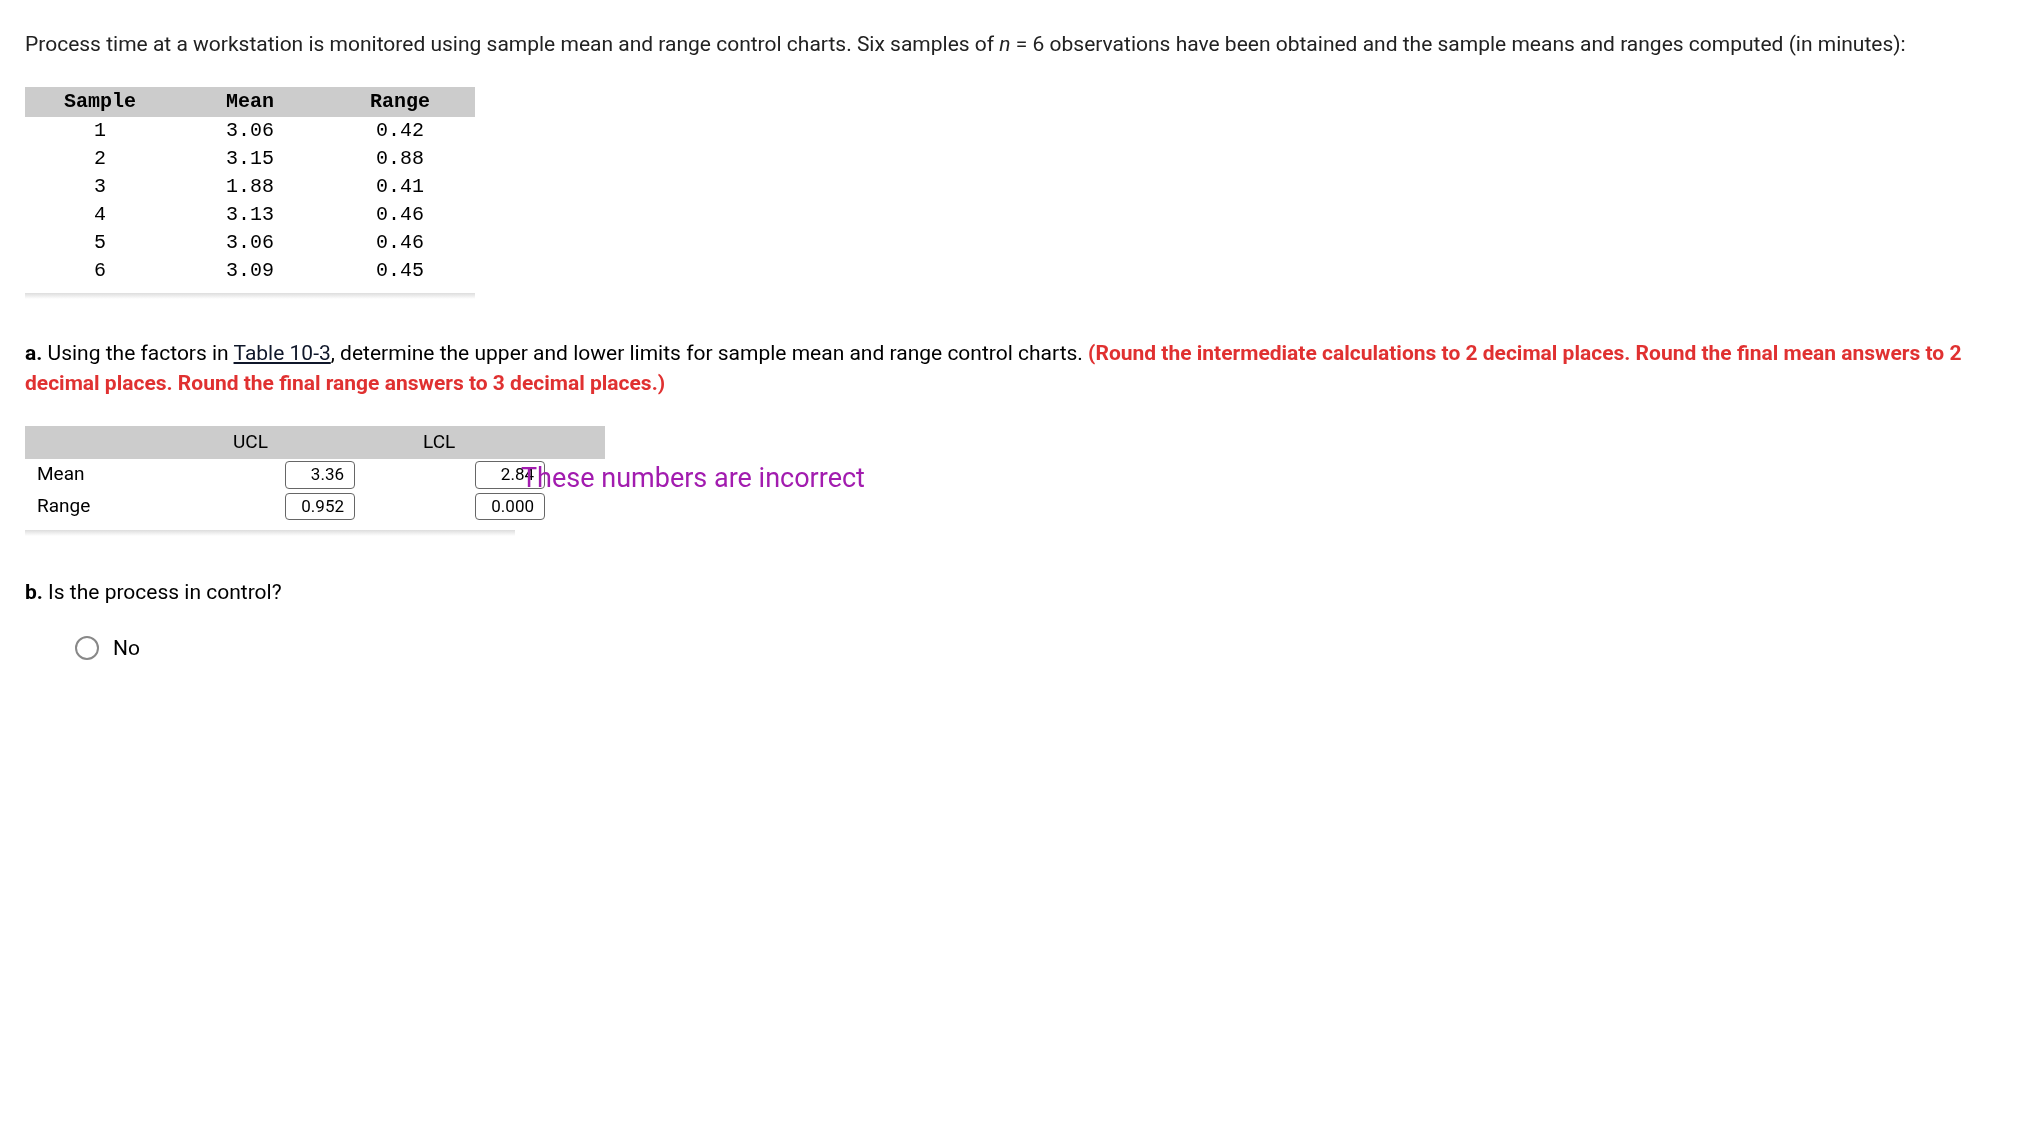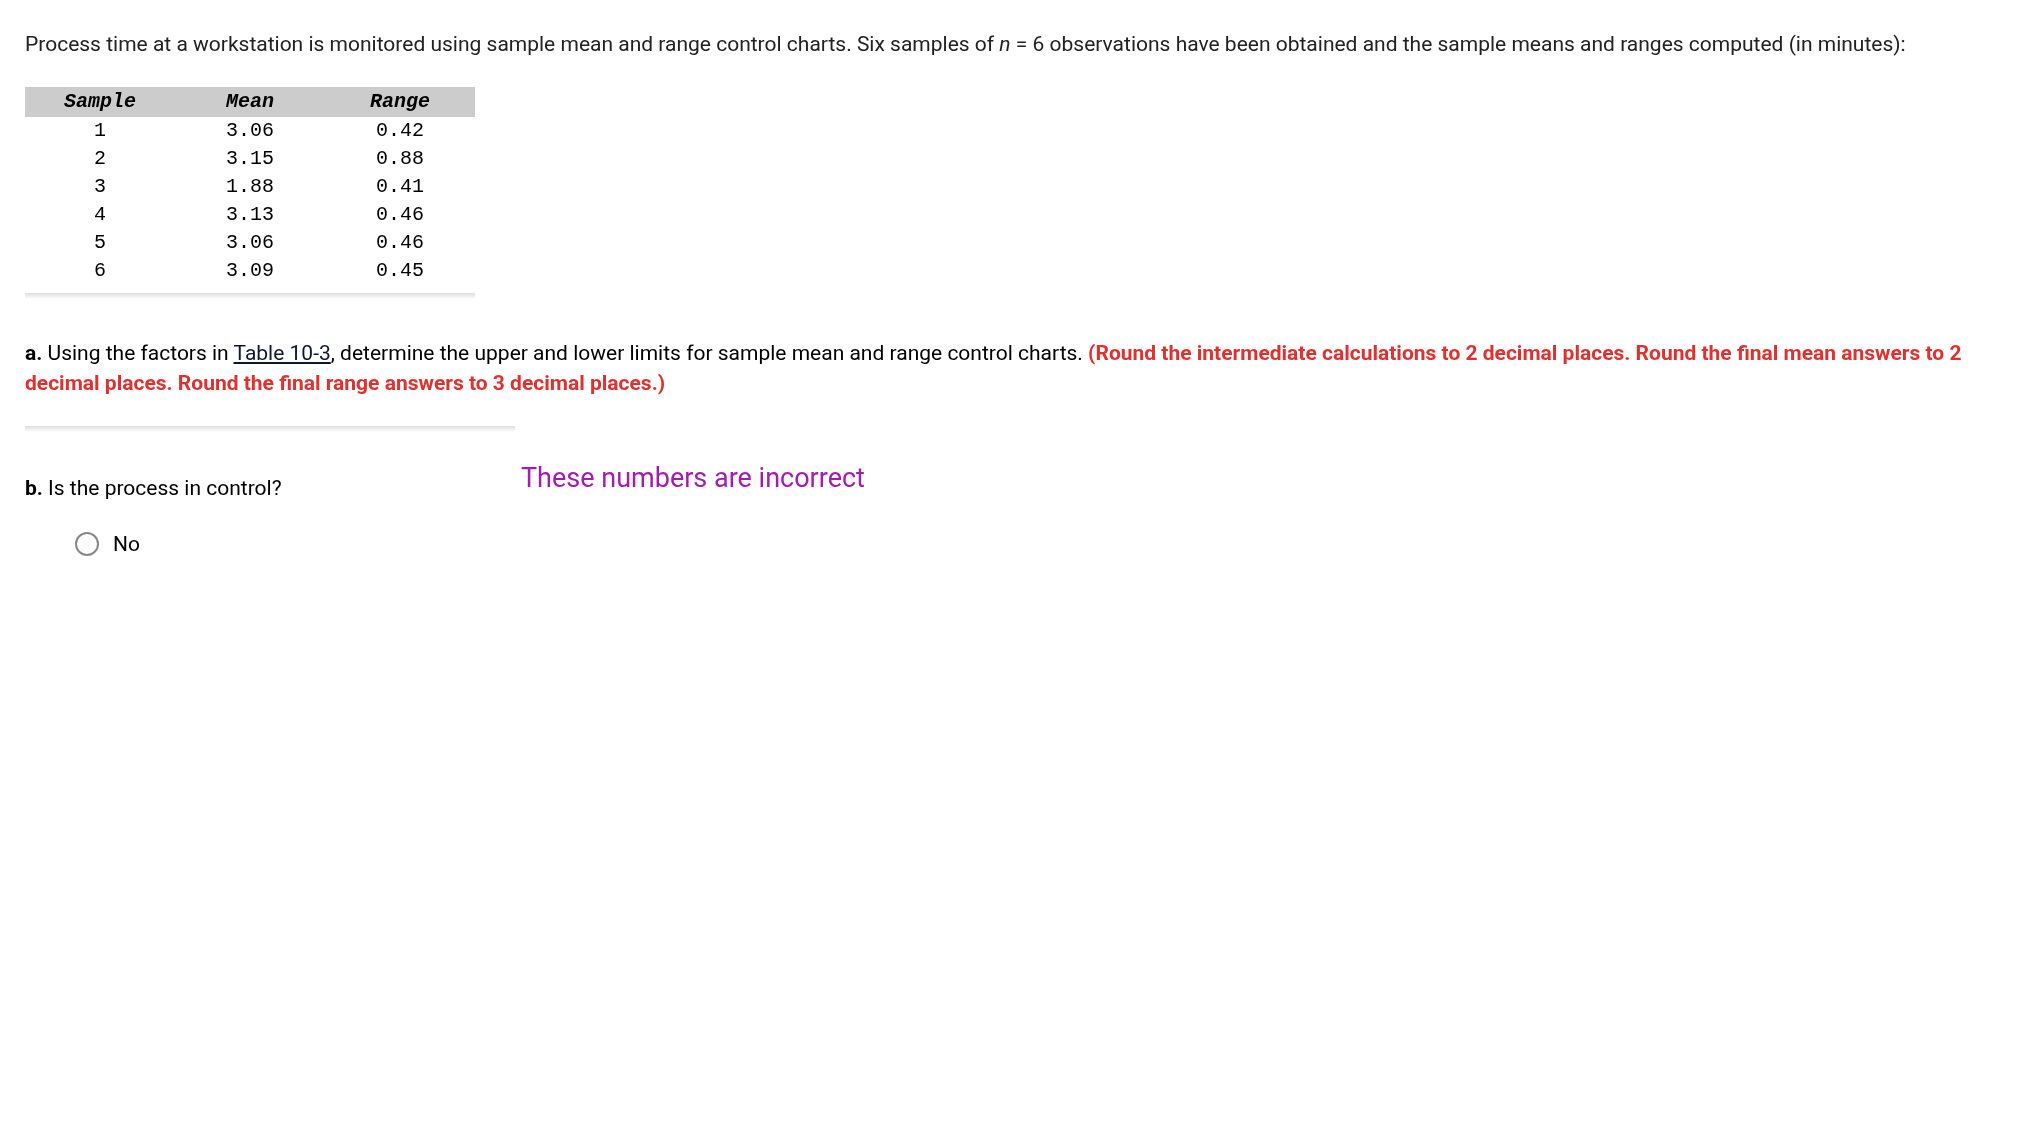--- a/index.html
+++ b/index.html
@@ -26,21 +26,20 @@
       border-collapse: collapse;
       margin-bottom: 8px;
       font-family: "Courier New", Courier, monospace;
       font-size: 20px;
     }
     .sample-table th {
       background-color: #cccccc;
       font-weight: bold;
       padding: 1px 0;
       font-family: "Courier New", Courier, monospace;
-      font-style: italic;
     }
     .sample-table td {
       padding: 0;
       text-align: center;
     }
     .sample-table th:nth-child(1), .sample-table td:nth-child(1) { width: 150px; }
     .sample-table th:nth-child(2), .sample-table td:nth-child(2) { width: 150px; }
     .sample-table th:nth-child(3), .sample-table td:nth-child(3) { width: 150px; }
     .table-shadow {
       width: 450px;
@@ -205,20 +204,41 @@
       </tr>
     </tbody>
 </table>
 <div class="table-shadow"></div>
 
 <div class="part-a">
   <span class="part-label">a.</span><span> Using the factors in </span><a href="#" class="link">Table 10-3</a><span>, determine the upper and lower limits for sample mean and range control charts. </span><span class="red-bold">(Round the intermediate calculations to 2 decimal places. Round the final mean answers to 2 decimal places. Round the final range answers to 3 decimal places.)</span>
 </div>
 
 <div class="limits-wrap">
+  <table class="limits-table">
+    <thead>
+      <tr>
+        <th class="header-spacer"></th>
+        <th class="ucl-h">UCL</th>
+        <th class="lcl-h">LCL</th>
+      </tr>
+    </thead>
+    <tbody>
+      <tr>
+        <td class="row-label">Mean</td>
+        <td class="input-cell"><span class="input-box">3.36</span></td>
+        <td class="input-cell"><span class="input-box">2.84</span></td>
+      </tr>
+      <tr>
+        <td class="row-label">Range</td>
+        <td class="input-cell"><span class="input-box">0.952</span></td>
+        <td class="input-cell"><span class="input-box">0.000</span></td>
+      </tr>
+    </tbody>
+  </table>
   <div class="annotation">These numbers are incorrect</div>
 </div>
 <div class="limits-shadow"></div>
 
 <div class="part-b">
   <span class="part-label">b.</span><span> Is the process in control?</span>
 </div>
 
 <div class="radio-group">
   <div class="radio-row">

